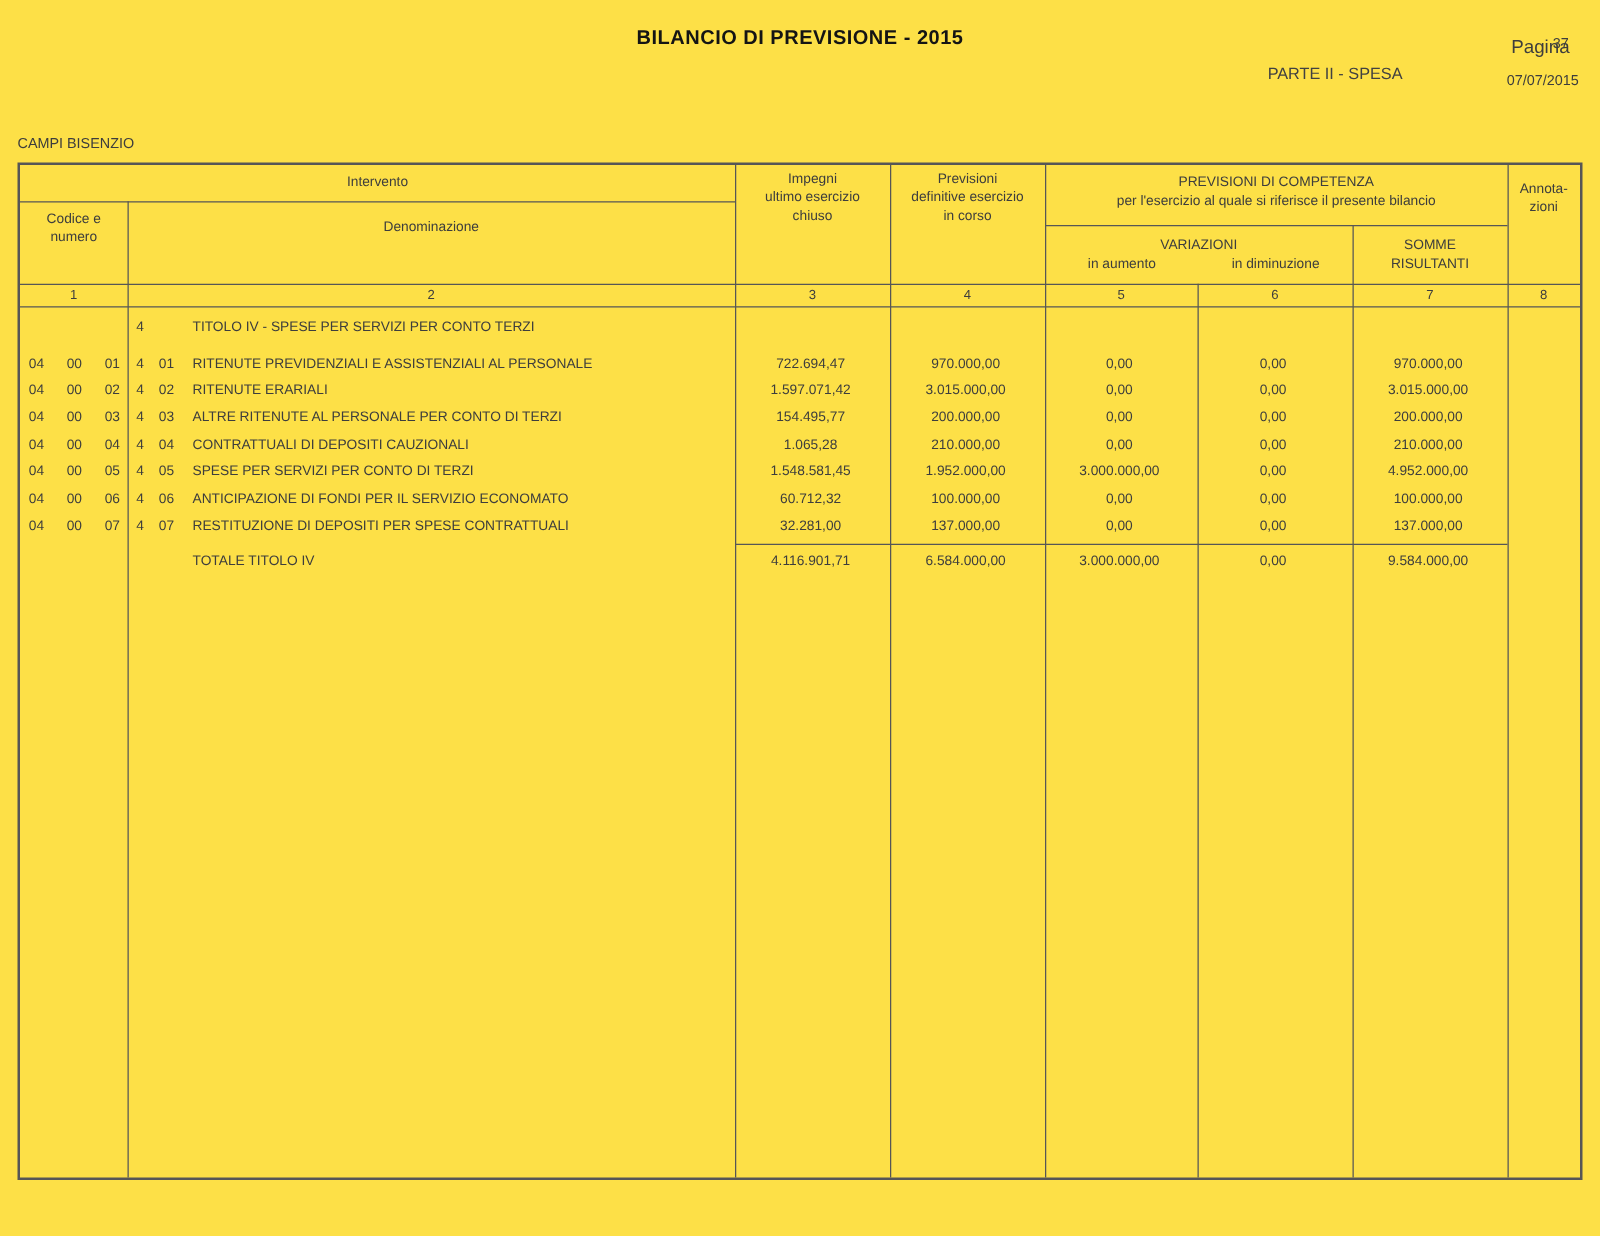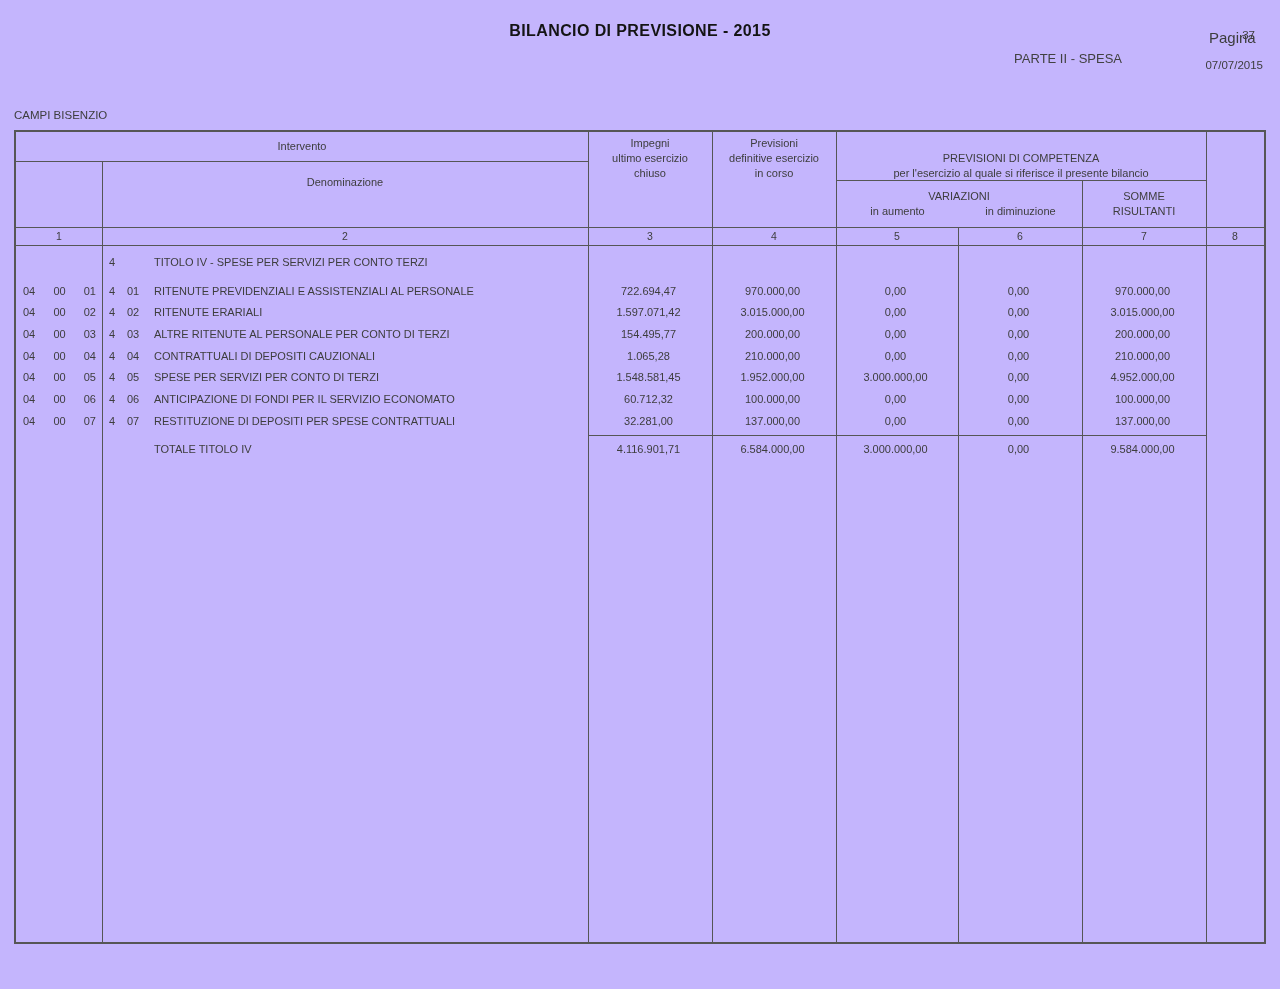--- a/index.html
+++ b/index.html
@@ -1,17 +1,17 @@
 <!DOCTYPE html>
 <html><head>
 <meta charset="utf-8">
 <style>
   html,body{margin:0;padding:0;background:#e8e8e8;}
   .page{
-    position:relative;width:1280px;height:989px;background:#c4b5fd;
+    position:relative;width:1280px;height:989px;background:#fde047;
     font-family:"Liberation Sans","DejaVu Sans",sans-serif;color:#3d3d3d;
     overflow:hidden;
   }
   .doc-title{
     position:absolute;top:22px;left:0;width:1280px;text-align:center;
     font-size:16px;font-weight:bold;color:#141414;letter-spacing:.4px;
   }
   .doc-subtitle{
     position:absolute;top:51px;left:0;width:1122px;text-align:right;
     font-size:13px;color:#414141;
@@ -58,38 +58,42 @@
   <div class="doc-title">BILANCIO DI PREVISIONE - 2015</div>
   <div class="doc-subtitle">PARTE II - SPESA</div>
   <div class="pagina-label">Pagina</div>
   <div class="pagina-num">37</div>
   <div class="doc-date">07/07/2015</div>
   <div class="entity">CAMPI BISENZIO</div>
 
   <div class="tbl">
 
     <div class="cell" style="left:0;top:0;width:572px;height:29px;line-height:29px;">Intervento</div>
+    <div class="cell pre" style="left:0;top:29px;width:86px;height:66px;padding-top:7px;">Codice e
+numero</div>
     <div class="cell" style="left:86px;top:29px;width:486px;height:66px;padding-top:14px;">Denominazione</div>
     <div class="cell pre" style="left:572px;top:0;width:124px;height:95px;padding-top:4px;">Impegni
 ultimo esercizio
 chiuso</div>
     <div class="cell pre" style="left:696px;top:0;width:124px;height:95px;padding-top:4px;">Previsioni
 definitive esercizio
 in corso</div>
-    <div class="cell pre" style="left:820px;top:12px;width:370px;height:48px;padding-top:7px;">PREVISIONI DI COMPETENZA
+    <div class="cell pre" style="left:820px;top:0;width:370px;height:48px;padding-top:7px;">PREVISIONI DI COMPETENZA
 per l'esercizio al quale si riferisce il presente bilancio</div>
     <div class="cell" style="left:820px;top:48px;width:246px;height:47px;padding-top:9px;">
       <div>VARIAZIONI</div>
       <div class="vrow">
         <span>in aumento</span>
         <span>in diminuzione</span>
       </div>
     </div>
     <div class="cell pre" style="left:1066px;top:48px;width:124px;height:47px;padding-top:9px;">SOMME
 RISULTANTI</div>
+    <div class="cell pre" style="left:1190px;top:0;width:58px;height:95px;padding-top:12px;">Annota-
+zioni</div>
 
     <div class="cell numrow" style="left:0;top:95px;width:86px;height:18px;">1</div>
     <div class="cell numrow" style="left:86px;top:95px;width:486px;height:18px;">2</div>
     <div class="cell numrow" style="left:572px;top:95px;width:124px;height:18px;">3</div>
     <div class="cell numrow" style="left:696px;top:95px;width:124px;height:18px;">4</div>
     <div class="cell numrow" style="left:820px;top:95px;width:122px;height:18px;">5</div>
     <div class="cell numrow" style="left:942px;top:95px;width:124px;height:18px;">6</div>
     <div class="cell numrow" style="left:1066px;top:95px;width:124px;height:18px;">7</div>
     <div class="cell numrow" style="left:1190px;top:95px;width:58px;height:18px;">8</div>
 

